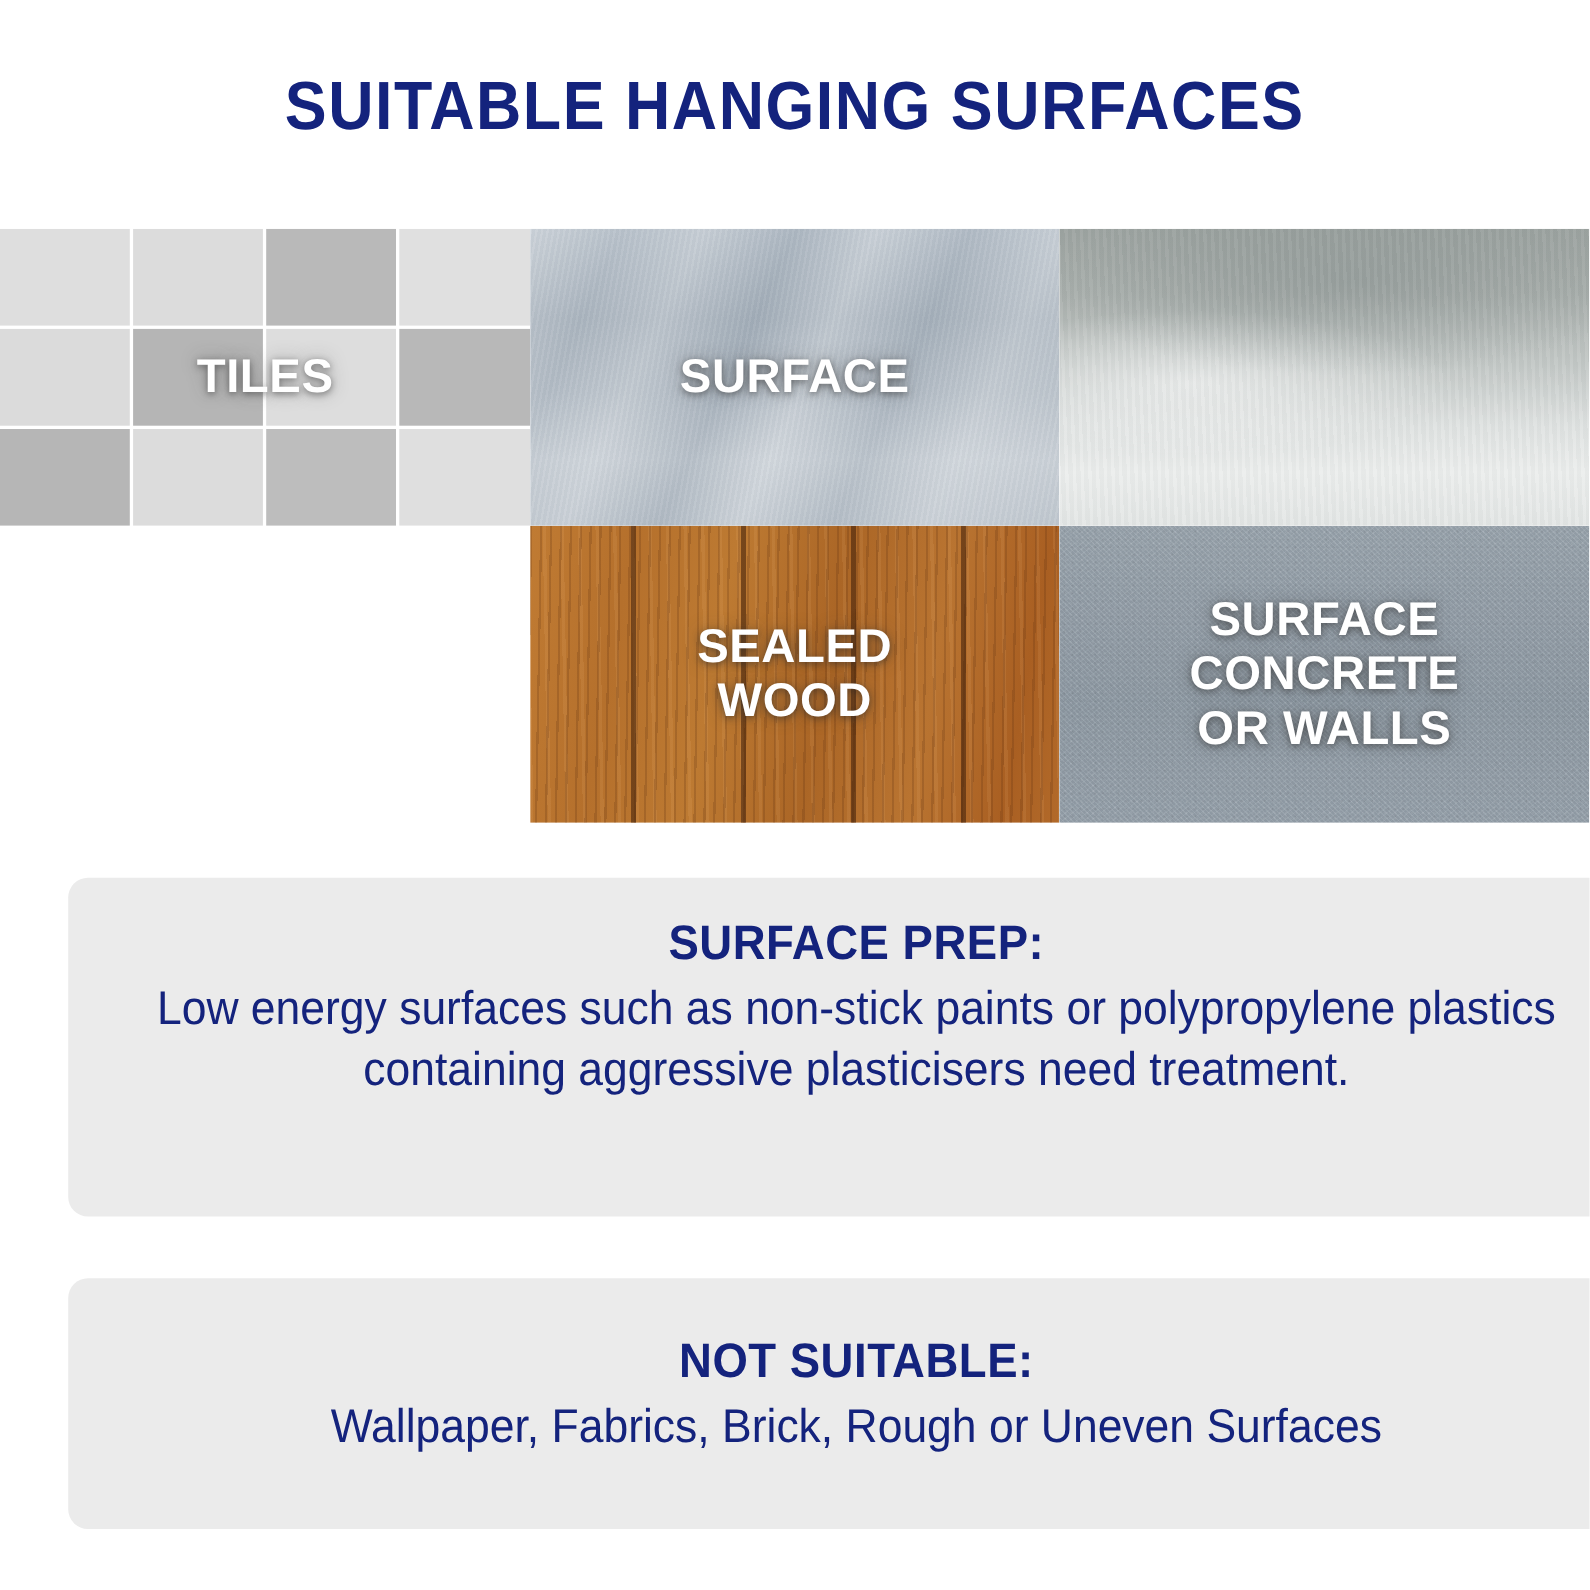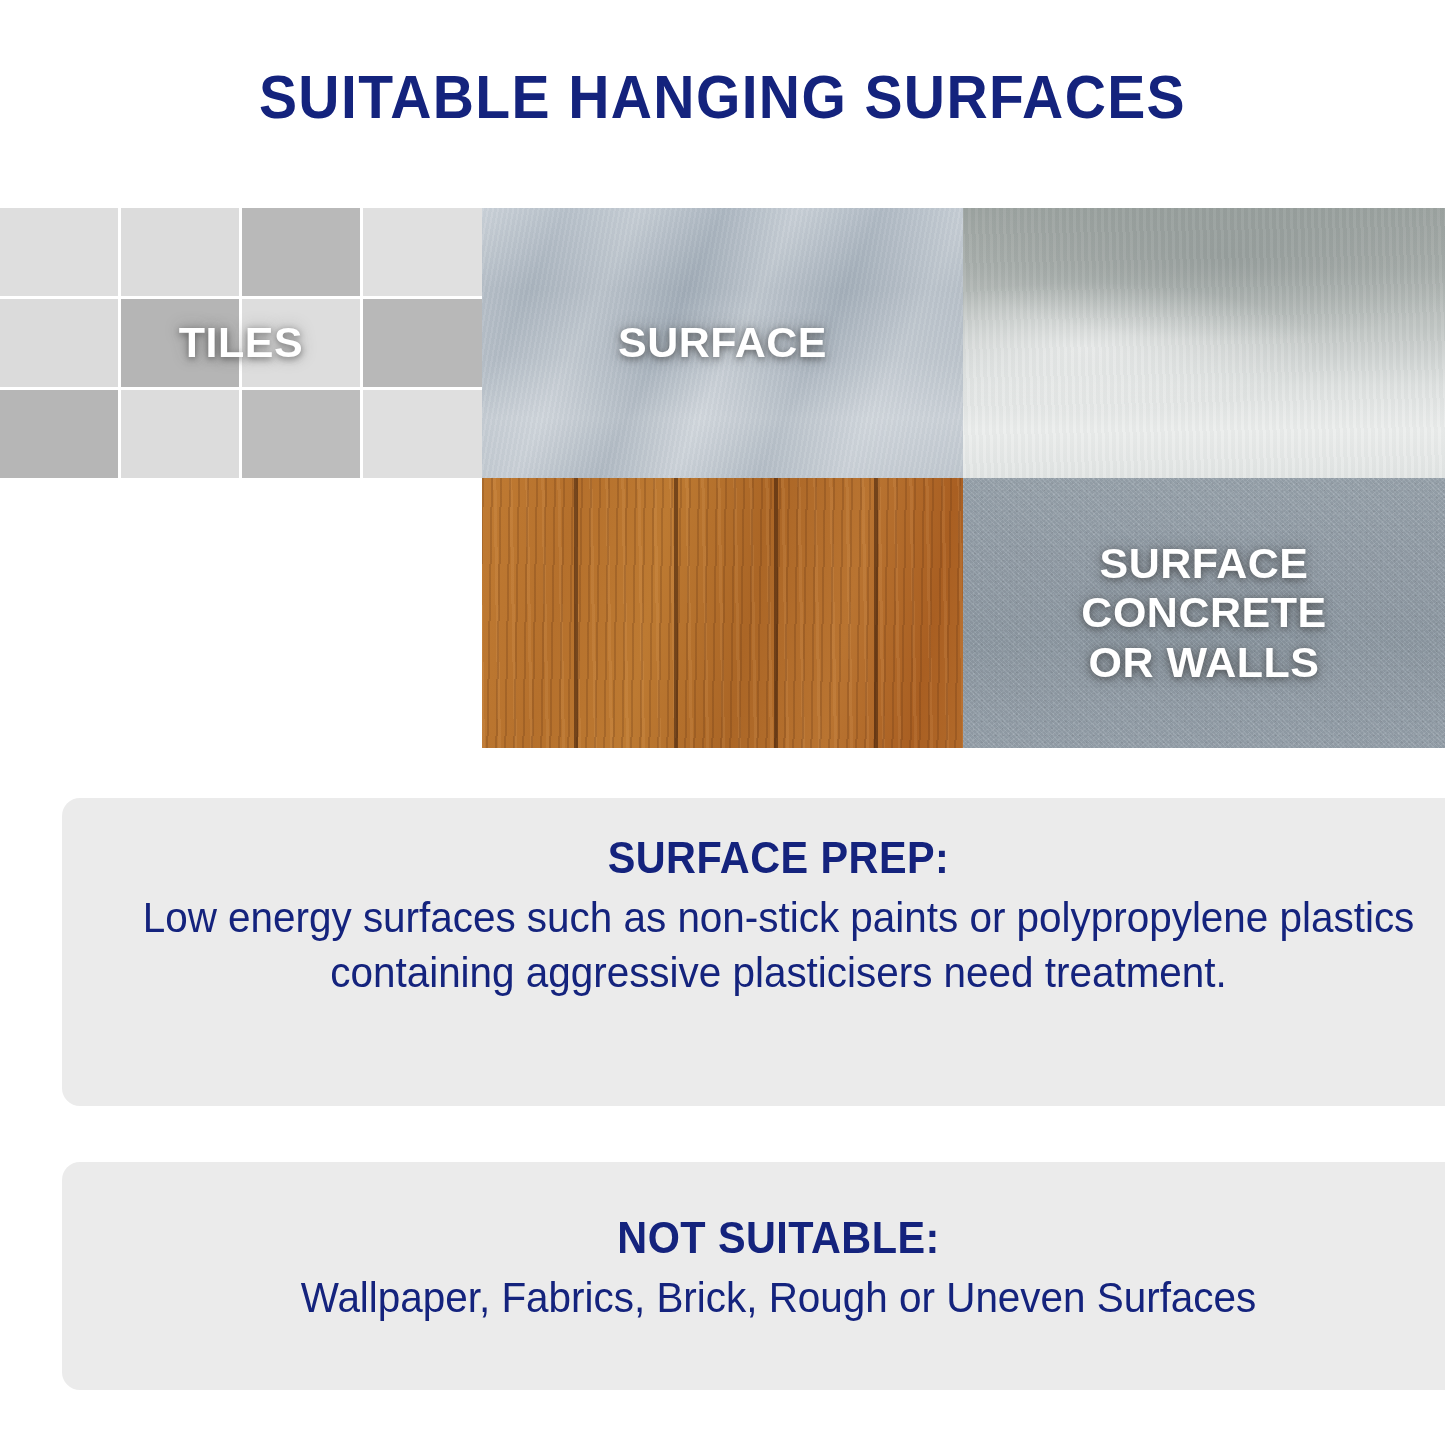--- a/index.html
+++ b/index.html
@@ -270,20 +270,22 @@
   <div class="surface-cell">
     <div class="tex-glass"></div>
   </div>
 
   <div class="surface-cell">
     <div class="tex-laminate"></div>
   </div>
 
   <div class="surface-cell">
     <div class="tex-sealedwood"></div>
+    <div class="surface-label">SEALED
+WOOD</div>
   </div>
 
   <div class="surface-cell">
     <div class="tex-concrete"></div>
     <div class="surface-label">SURFACE
 CONCRETE
 OR WALLS</div>
   </div>
 
 </div>

